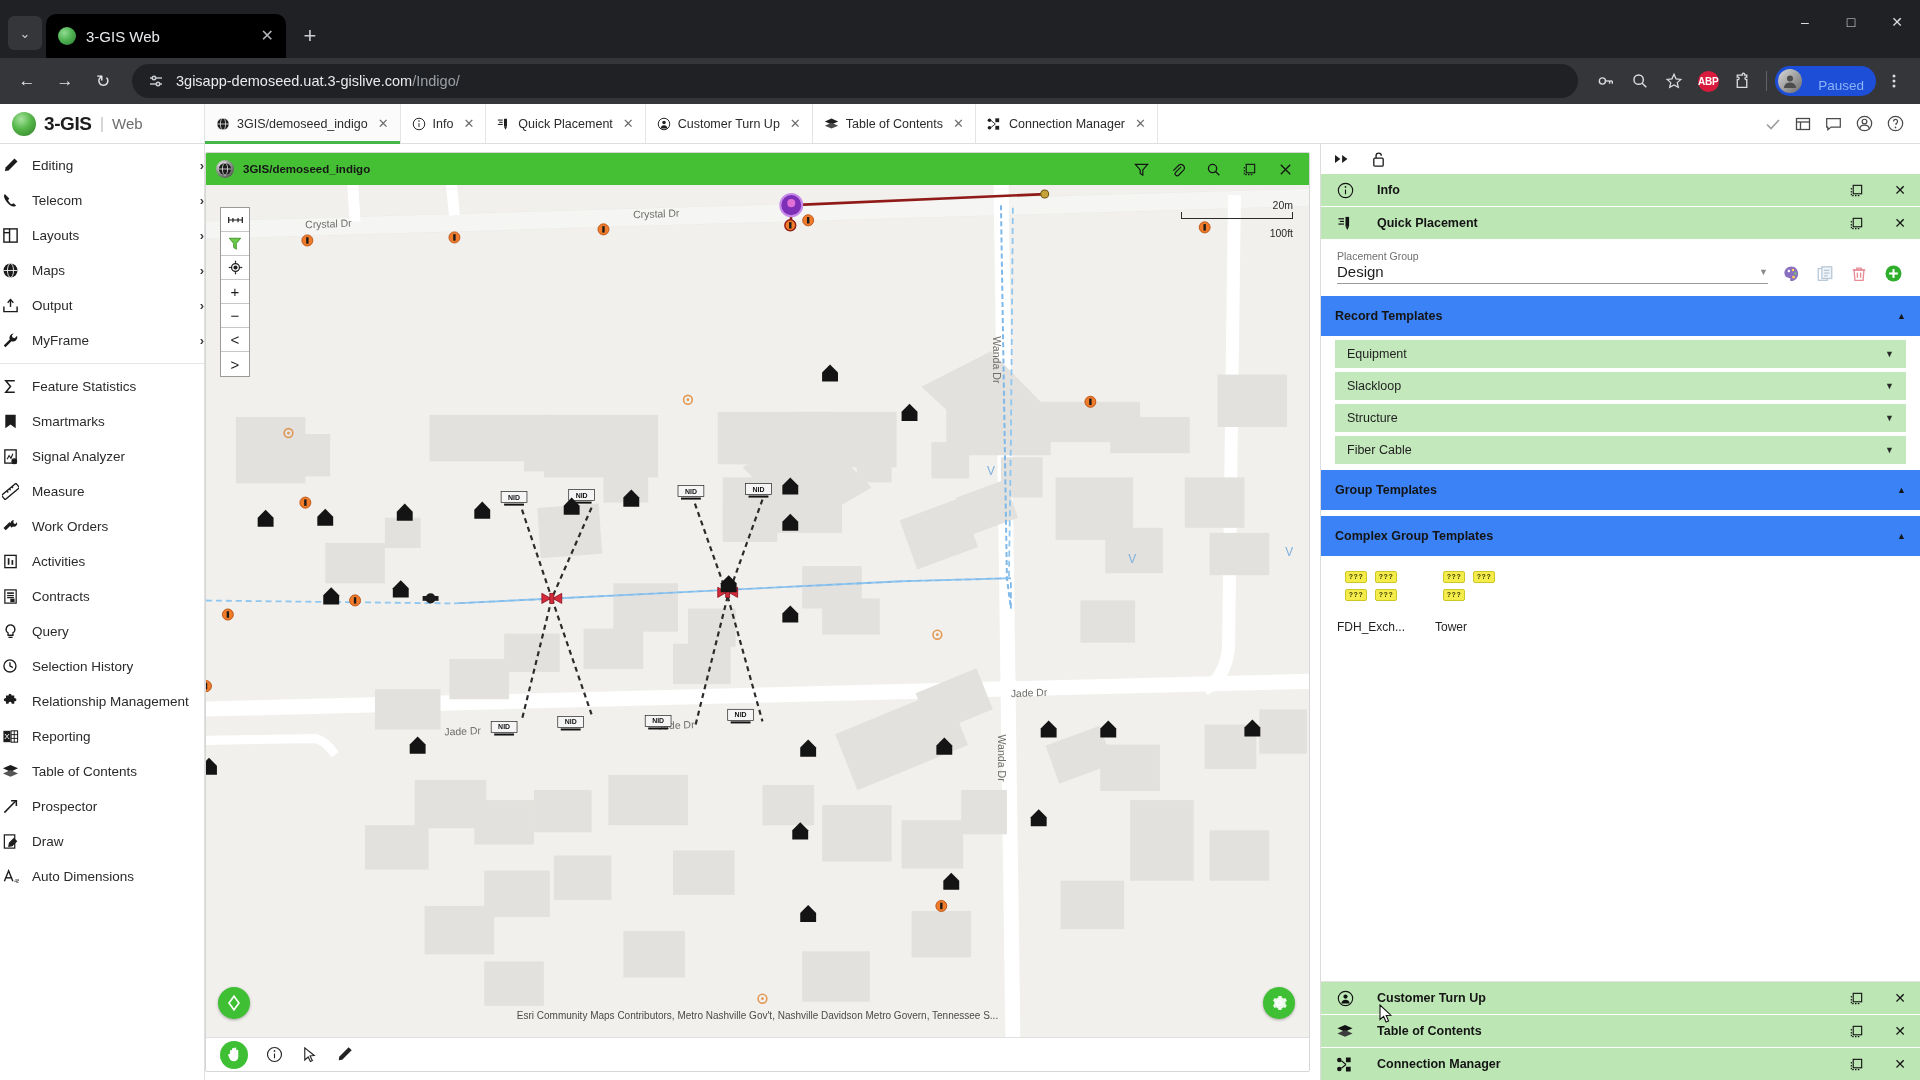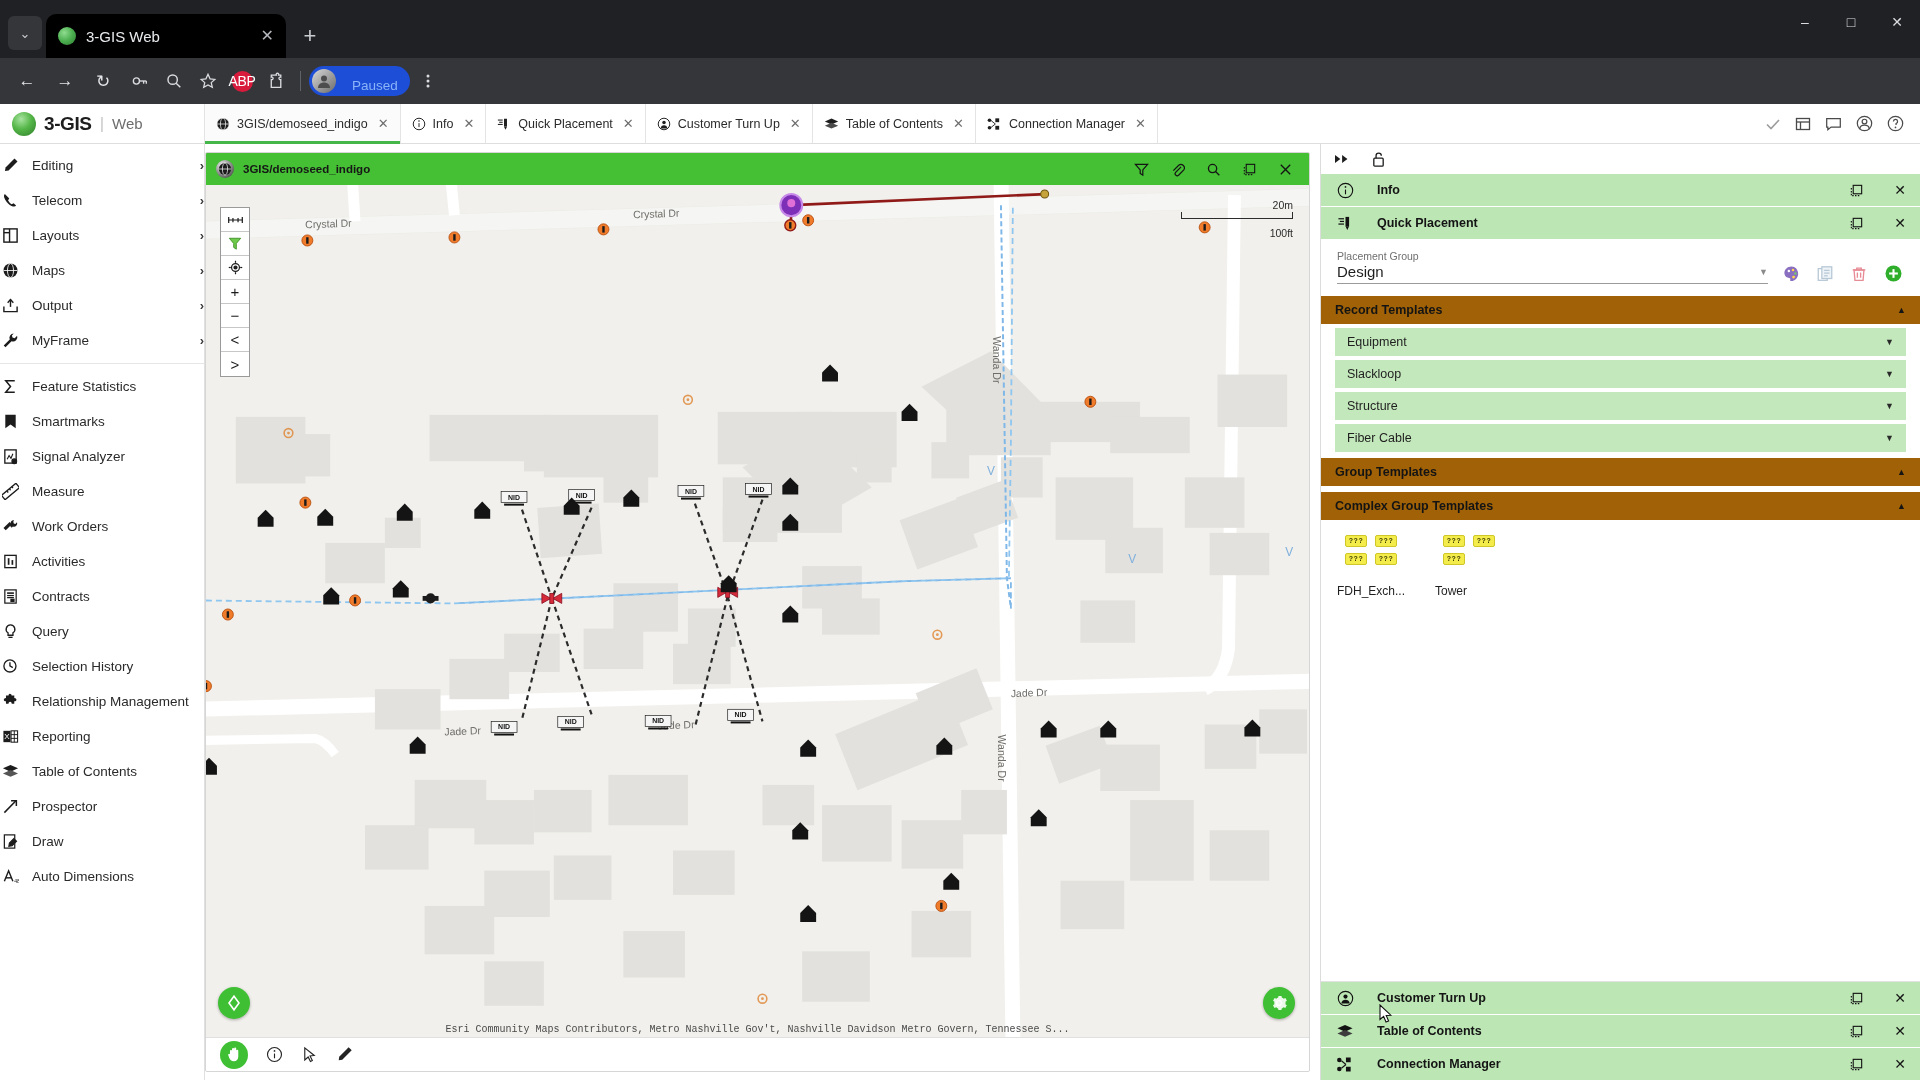--- a/index.html
+++ b/index.html
@@ -65,21 +65,21 @@
     margin: 0 8px; color: #e8eaed; font-size: 14.5px; cursor: text;
   }
   .omnibox .urlpath { color: #9aa0a6; }
   .tb-right { display: flex; align-items: center; gap: 2px; flex: 0 0 auto; }
   .tb-ico {
     width: 32px; height: 32px; display: flex; align-items: center; justify-content: center;
     color: #dadce0; cursor: pointer;
   }
   .abp-badge {
     width: 21px; height: 21px; border-radius: 50%;
-    background: #d81b3c; color: #fff; font-size: 14px; font-weight: normal;
+    background: #d81b3c; color: #fff; font-size: 10px; font-weight: bold;
     display: flex; align-items: center; justify-content: center; letter-spacing: -.3px;
   }
   .tb-divider { width: 1px; height: 20px; background: #5f6368; margin: 0 6px; }
   .profile-chip {
     display: flex; align-items: flex-end; gap: 16px;
     background: #1d4ed8; border-radius: 16px; padding: 3px 12px 3px 3px;
     cursor: pointer;
   }
   .profile-chip .avatar {
     width: 24px; height: 24px; border-radius: 50%;
@@ -174,22 +174,22 @@
     border-bottom: 1px solid #c7c7c7; font-size: 15px; color: #1a1a1a; cursor: pointer;
   }
   .map-tools div:last-child { border-bottom: none; }
 
   .scalebar { position: absolute; right: 16px; top: 14px; z-index: 6; text-align: right; }
   .scalebar .sb-top { font-size: 10.5px; color: #2b2b2b; margin-bottom: 1px; }
   .scalebar .sb-bar { width: 112px; height: 7px; border: 1px solid #2b2b2b; border-top: none; }
   .scalebar .sb-bot { font-size: 10.5px; color: #2b2b2b; margin-top: 8px; }
 
   .attribution {
-    position: absolute; bottom: 2px; left: 50%; transform: translateX(-50%);
-    font-size: 10px; color: #4a4a4a; white-space: nowrap; z-index: 5; font-family: Liberation Mono, monospace;
+    position: absolute; bottom: 16px; left: 50%; transform: translateX(-50%);
+    font-size: 10px; color: #4a4a4a; white-space: nowrap; z-index: 5;
   }
   .fab {
     position: absolute; width: 32px; height: 32px; border-radius: 50%;
     background: #3fc034; display: flex; align-items: center; justify-content: center;
     color: #fff; z-index: 7; cursor: pointer; box-shadow: 0 1px 3px rgba(0,0,0,.3);
   }
   .fab.left { left: 12px; bottom: 18px; }
   .fab.right { right: 14px; bottom: 18px; }
 
   .map-bottombar {
@@ -223,21 +223,21 @@
   .pg-row { display: flex; align-items: center; gap: 12px; }
   .pg-select {
     flex: 1; border-bottom: 1px solid #9b9b9b; display: flex; align-items: center;
     padding-bottom: 3px; cursor: pointer;
   }
   .pg-select .pgv { flex: 1; font-size: 15px; color: #1e1e1e; }
   .pg-select .pgc { color: #8a8a8a; font-size: 9px; }
   .pg-act { cursor: pointer; display: flex; align-items: center; justify-content: center; width: 22px; }
 
   .sect-bar {
-    height: 28px; background: #a16207; display: flex; align-items: center;
+    height: 40px; background: #3b82f6; display: flex; align-items: center;
     padding: 0 14px; font-size: 12.5px; color: #141414; font-weight: bold;
     margin-top: 6px; cursor: pointer;
   }
   .sect-bar .caret { margin-left: auto; font-size: 9px; }
   .sub-bar {
     height: 28px; background: #c3e8bb; margin: 4px 14px 0 14px;
     display: flex; align-items: center; padding: 0 12px;
     font-size: 12.5px; color: #1f1f1f; cursor: pointer;
   }
   .sub-bar .caret { margin-left: auto; font-size: 9px; color: #2a2a2a; }
@@ -274,20 +274,33 @@
     <div>–</div>
     <div>□</div>
     <div>✕</div>
   </div>
 </div>
 
 <div class="browser-toolbar">
   <div class="nav-btn">←</div>
   <div class="nav-btn">→</div>
   <div class="nav-btn">↻</div>
+  <div class="omnibox">
+    <span style="display:flex">
+      <svg width="16" height="16" viewBox="0 0 16 16" fill="none" stroke="#c9ccd1" stroke-width="1.4">
+        <line x1="2" y1="5" x2="14" y2="5"></line>
+          <line x1="2" y1="11" x2="14" y2="11"></line>
+        <circle cx="6" cy="5" r="1.8" fill="#35363a"></circle>
+          <circle cx="10" cy="11" r="1.8" fill="#35363a"></circle>
+      </svg>
+    </span>
+    <span>
+      <span>3gisapp-demoseed.uat.3-gislive.com</span><span class="urlpath">/Indigo/</span>
+    </span>
+  </div>
   <div class="tb-right">
     <div class="tb-ico">
       <svg width="18" height="18" viewBox="0 0 20 20" fill="none" stroke="#dadce0" stroke-width="1.5">
         <circle cx="6" cy="10" r="3.4"></circle>
           <line x1="9.4" y1="10" x2="17" y2="10"></line>
         <line x1="14" y1="10" x2="14" y2="13"></line>
           <line x1="17" y1="10" x2="17" y2="13"></line>
       </svg>
     </div>
     <div class="tb-ico">

